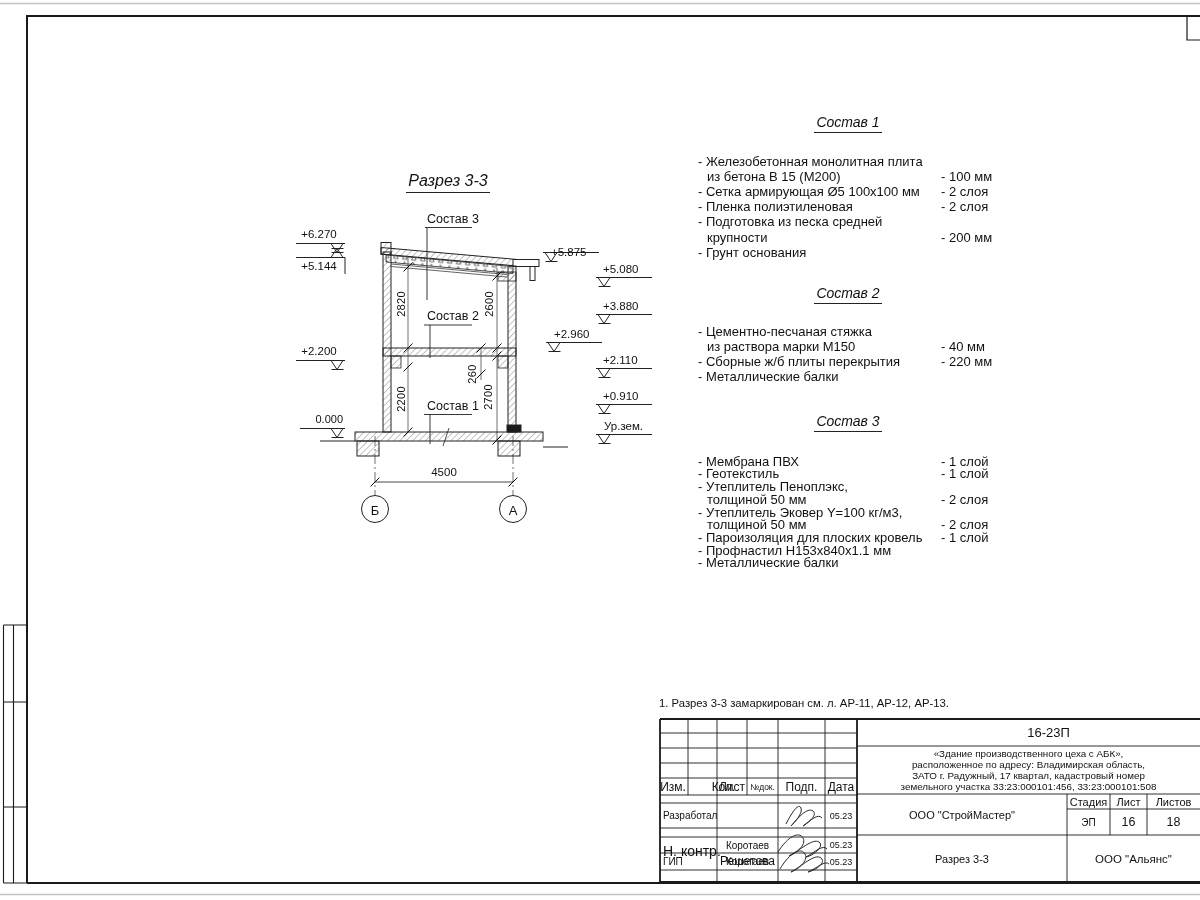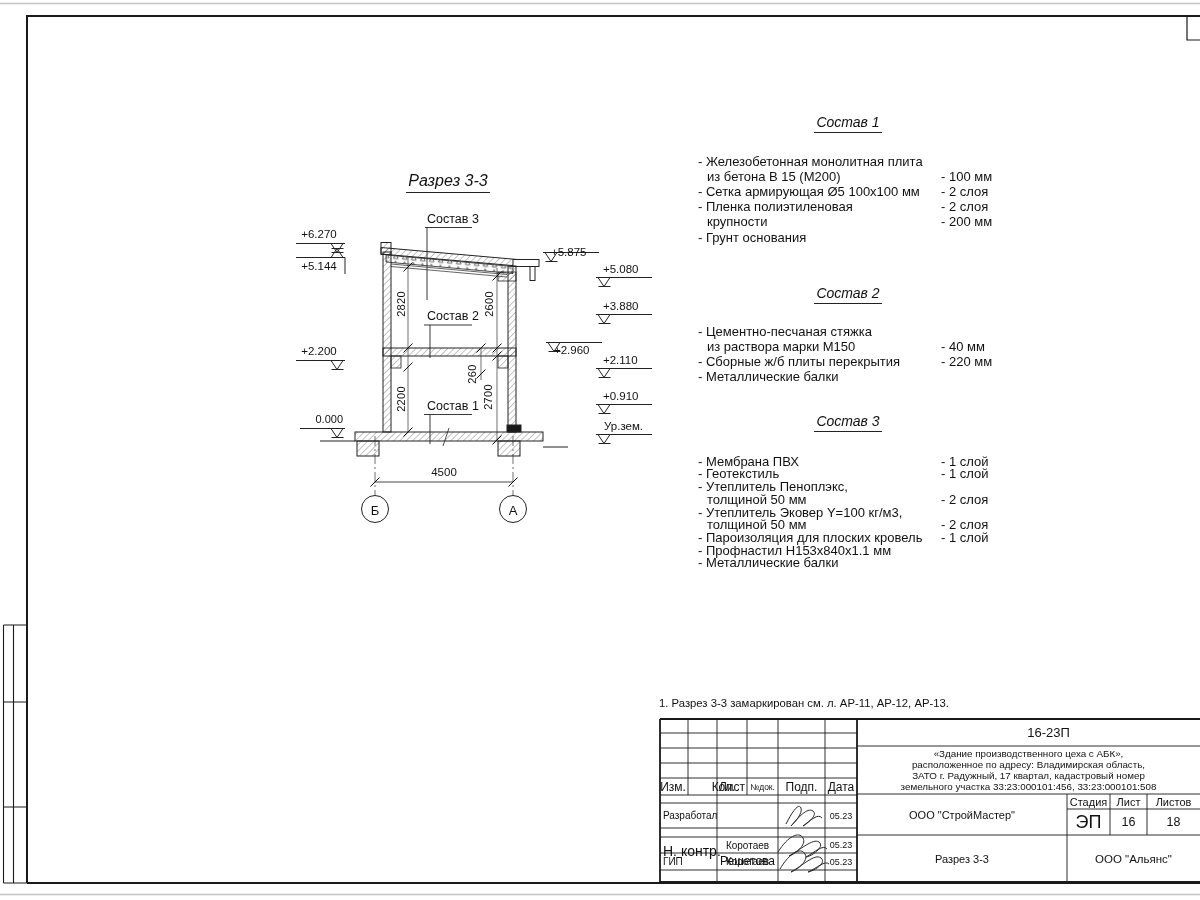--- a/index.html
+++ b/index.html
@@ -141,21 +141,21 @@
 <div class="t" style="left:427px;top:399px;font-size:12.5px;">Состав 1</div>
 
 <div class="t" style="left:296px;top:228px;width:46px;text-align:center;font-size:11.5px;">+6.270</div>
 <div class="t" style="left:296px;top:260px;width:46px;text-align:center;font-size:11.5px;">+5.144</div>
 <div class="t" style="left:296px;top:345px;width:46px;text-align:center;font-size:11.5px;">+2.200</div>
 <div class="t" style="left:299px;top:413px;width:44px;text-align:right;font-size:11px;">0.000</div>
 
 <div class="t" style="left:551px;top:238px;font-size:11.5px;margin-top:8px;">+5.875</div>
 <div class="t" style="left:603px;top:263px;font-size:11.5px;">+5.080</div>
 <div class="t" style="left:603px;top:300px;font-size:11.5px;">+3.880</div>
-<div class="t" style="left:554px;top:328px;font-size:11.5px;margin-top:16px;">+2.960</div>
+<div class="t" style="left:554px;top:328px;font-size:11.5px;">+2.960</div>
 <div class="t" style="left:603px;top:354px;font-size:11.5px;">+2.110</div>
 <div class="t" style="left:603px;top:390px;font-size:11.5px;">+0.910</div>
 <div class="t" style="left:604px;top:420px;font-size:11.5px;">Ур.зем.</div>
 
 <div class="t vdim" style="left:401px;top:304px;">2820</div>
 <div class="t vdim" style="left:489px;top:304px;">2600</div>
 <div class="t vdim" style="left:472px;top:374px;">260</div>
 <div class="t vdim" style="left:488px;top:397px;">2700</div>
 <div class="t vdim" style="left:401px;top:399px;">2200</div>
 <div class="t ctr" style="left:444px;top:472px;font-size:11.5px;">4500</div>
@@ -163,20 +163,21 @@
 <div class="t ctr" style="left:375px;top:510px;font-size:13px;">Б</div>
 <div class="t ctr" style="left:513px;top:510px;font-size:13px;">А</div>
 
 <div class="comp" style="left:698px;top:115px;">
   <div class="comp-title"><span>Состав 1</span></div>
   <div style="margin-top:24px;">
     <div class="crow"><span>- Железобетонная  монолитная плита</span><span class="cv"></span></div>
     <div class="crow ind"><span>из бетона В 15 (М200)</span><span class="cv">- 100 мм</span></div>
     <div class="crow"><span>- Сетка армирующая Ø5 100x100 мм</span><span class="cv">- 2 слоя</span></div>
     <div class="crow"><span>- Пленка полиэтиленовая</span><span class="cv">-  2 слоя</span></div>
+    <div class="crow"><span>- Подготовка из песка средней</span><span class="cv"></span></div>
     <div class="crow ind"><span>крупности</span><span class="cv">- 200 мм</span></div>
     <div class="crow"><span>- Грунт основания</span><span class="cv"></span></div>
   </div>
 </div>
 
 <div class="comp" style="left:698px;top:286px;">
   <div class="comp-title"><span>Состав 2</span></div>
   <div style="margin-top:23px;">
     <div class="crow"><span>- Цементно-песчаная стяжка</span><span class="cv"></span></div>
     <div class="crow ind"><span>из раствора марки М150</span><span class="cv">- 40 мм</span></div>
@@ -229,18 +230,18 @@
 <div class="cell" style="left:825px;top:837px;width:32px;height:16px;font-size:9px;">05.23</div>
 
 <div class="cell left" style="left:663px;top:853px;width:55px;height:17px;font-size:10px;">ГИП</div>
 <div class="cell" style="left:717px;top:853px;width:61px;height:17px;font-size:10px;">Коротаев</div>
 <div class="cell" style="left:825px;top:853px;width:32px;height:17px;font-size:9px;">05.23</div>
 
 <div class="cell" style="left:857px;top:794px;width:210px;height:41px;font-size:11px;">ООО "СтройМастер"</div>
 <div class="cell" style="left:1067px;top:794px;width:43px;height:15px;font-size:11px;">Стадия</div>
 <div class="cell" style="left:1110px;top:794px;width:37px;height:15px;font-size:11px;">Лист</div>
 <div class="cell" style="left:1147px;top:794px;width:53px;height:15px;font-size:11px;">Листов</div>
-<div class="cell" style="left:1067px;top:809px;width:43px;height:26px;font-size:18px;">ЭП</div>
+<div class="cell" style="left:1067px;top:809px;width:43px;height:26px;font-size:10px;">ЭП</div>
 <div class="cell" style="left:1110px;top:809px;width:37px;height:26px;font-size:12.5px;">16</div>
 <div class="cell" style="left:1147px;top:809px;width:53px;height:26px;font-size:12.5px;">18</div>
 
 <div class="cell" style="left:857px;top:835px;width:210px;height:47px;font-size:11px;">Разрез 3-3</div>
 <div class="cell" style="left:1067px;top:835px;width:133px;height:47px;font-size:11.5px;">ООО "Альянс"</div>
 
 </body></html>

